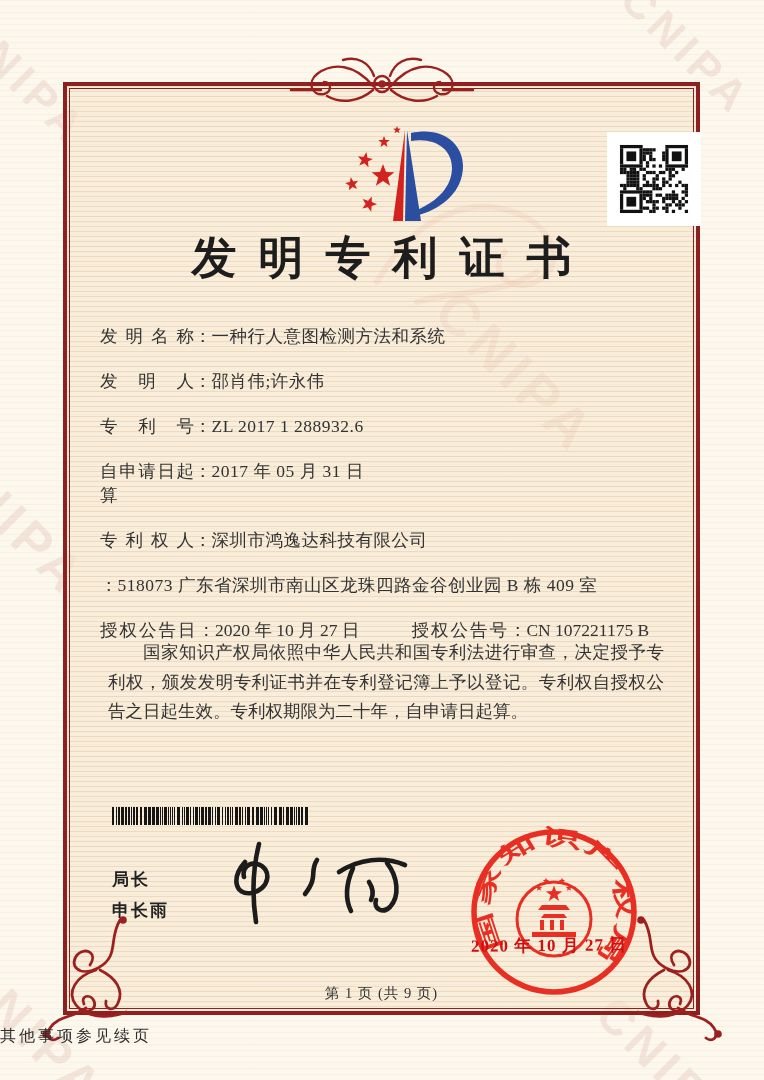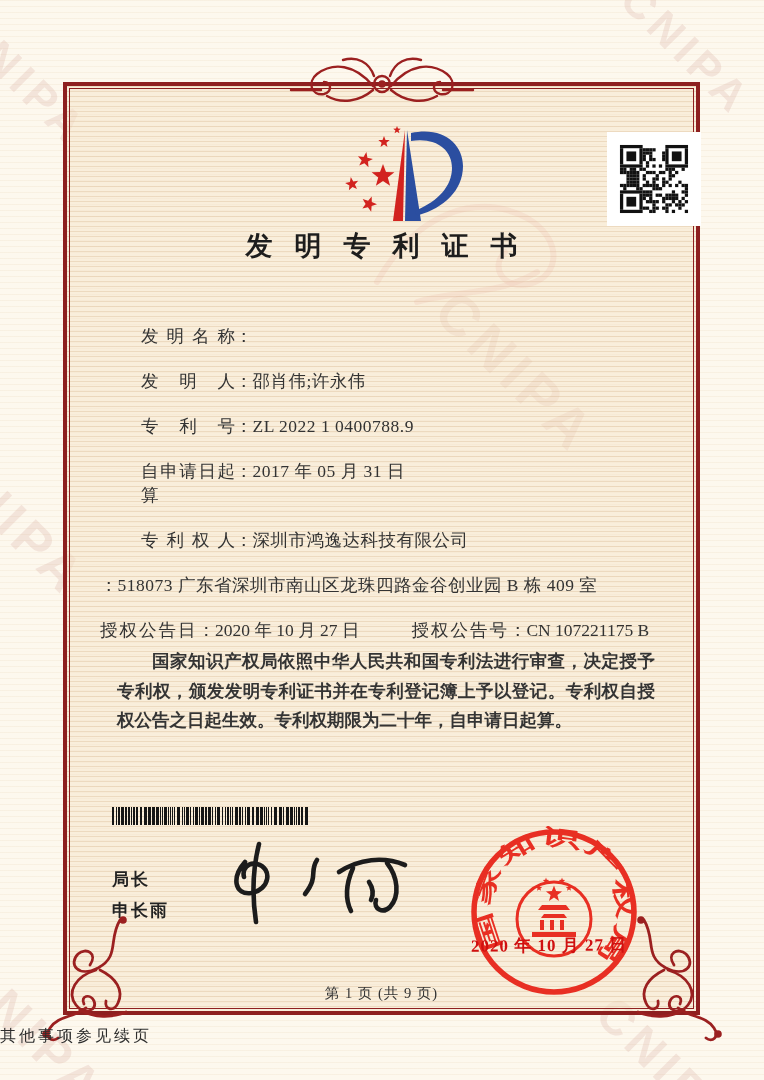--- a/index.html
+++ b/index.html
@@ -21,33 +21,33 @@
     border:4px solid #8e2020;
     background-color:rgba(246,230,204,0.55);
     background-image:repeating-linear-gradient(180deg, rgba(206,166,120,0.28) 0px, rgba(206,166,120,0.28) 1px, transparent 1px, transparent 5px);
   }
   .frame-inner{ position:absolute; inset:2px; border:1px solid #8e2020; pointer-events:none;}
   .cert-no{ position:absolute; left:33px; top:42px; font-size:17px; color:#3c3c3c; letter-spacing:2px;}
   .logo{ position:absolute; left:272px; top:38px; width:128px; height:102px;}
   .qr{ position:absolute; left:540px; top:46px; width:94px; height:94px; background:#fff; }
   .title{
     position:absolute; left:0; top:142px; width:100%; text-align:center;
-    font-size:27px; font-weight:600; color:#1d1d1d; letter-spacing:22px; text-indent:22px;
+    font-size:45px; font-weight:600; color:#1d1d1d; letter-spacing:22px; text-indent:22px;
   }
   .fields{ position:absolute; left:33px; top:238px; width:572px; font-size:17.5px; }
   .frow{ display:flex; line-height:24px; margin-bottom:21px; }
-  .flabel{ display:inline-block; width:94px; text-align:justify; text-align-last:justify; flex:none; color:#333;margin-left:41px;}
+  .flabel{ display:inline-block; width:94px; text-align:justify; text-align-last:justify; flex:none; color:#333;}
   .fcolon{ flex:none; }
   .fvalue{ flex:1; letter-spacing:0.5px;}
   .grant-row{ display:flex; line-height:24px; }
   .grant-pair{ display:flex; }
   .grant-pair.second{ margin-left:52px; }
   .glabel{ letter-spacing:2px; }
   .paras{ position:absolute; left:33px; top:544px; width:572px; font-size:17.5px; line-height:29.5px; text-align:justify; color:#343434;}
-  .paras p{ margin:17px; text-indent:2em;font-weight:bold; }
+  .paras p{ margin:8px; text-indent:2em; }
   .barcode{ position:absolute; left:45px; top:721px; width:200px; height:18px; }
   .signer{ position:absolute; left:45px; top:778px; font-family:"Liberation Sans","DejaVu Sans",sans-serif; font-size:17px; font-weight:600; line-height:31px; color:#222; letter-spacing:2px;}
   .signer div{white-space:nowrap;}
   .signature{ position:absolute; left:150px; top:752px; width:210px; height:95px; }
   .seal{ position:absolute; left:401px; top:740px; width:172px; height:172px; opacity:0.95;}
   .seal-date{
     position:absolute; left:404px; top:848px; width:160px;
     font-size:17px; color:#d01010; letter-spacing:1px; white-space:nowrap; font-weight:600;
     transform:rotate(-0.5deg);
   }
@@ -255,30 +255,31 @@
         <rect x="20" y="24" width="1" height="1" fill="#111"></rect>
         <rect x="24" y="24" width="1" height="1" fill="#111"></rect>
       </svg>
 
     <div class="title">发明专利证书</div>
 
     <div class="fields">
       <div class="frow">
         <span class="flabel">发明名称</span>
           <span class="fcolon">：</span>
+        <span class="fvalue">一种行人意图检测方法和系统</span>
       </div>
       <div class="frow">
         <span class="flabel">发明人</span>
           <span class="fcolon">：</span>
         <span class="fvalue">邵肖伟;许永伟</span>
       </div>
       <div class="frow">
         <span class="flabel">专利号</span>
           <span class="fcolon">：</span>
-        <span class="fvalue">ZL 2022 1 0400788.9</span>
+        <span class="fvalue">ZL 2017 1 288932.6</span>
       </div>
       <div class="frow">
         <span class="flabel">自申请日起算</span>
           <span class="fcolon">：</span>
         <span class="fvalue">2017 年 05 月 31 日</span>
       </div>
       <div class="frow">
         <span class="flabel">专利权人</span>
           <span class="fcolon">：</span>
         <span class="fvalue">深圳市鸿逸达科技有限公司</span>

